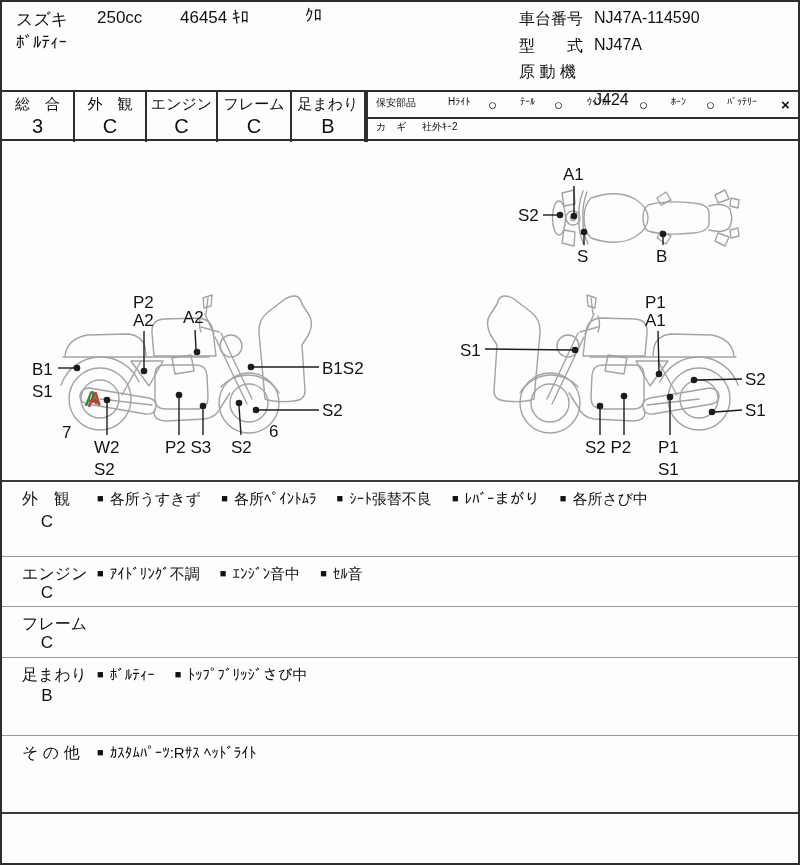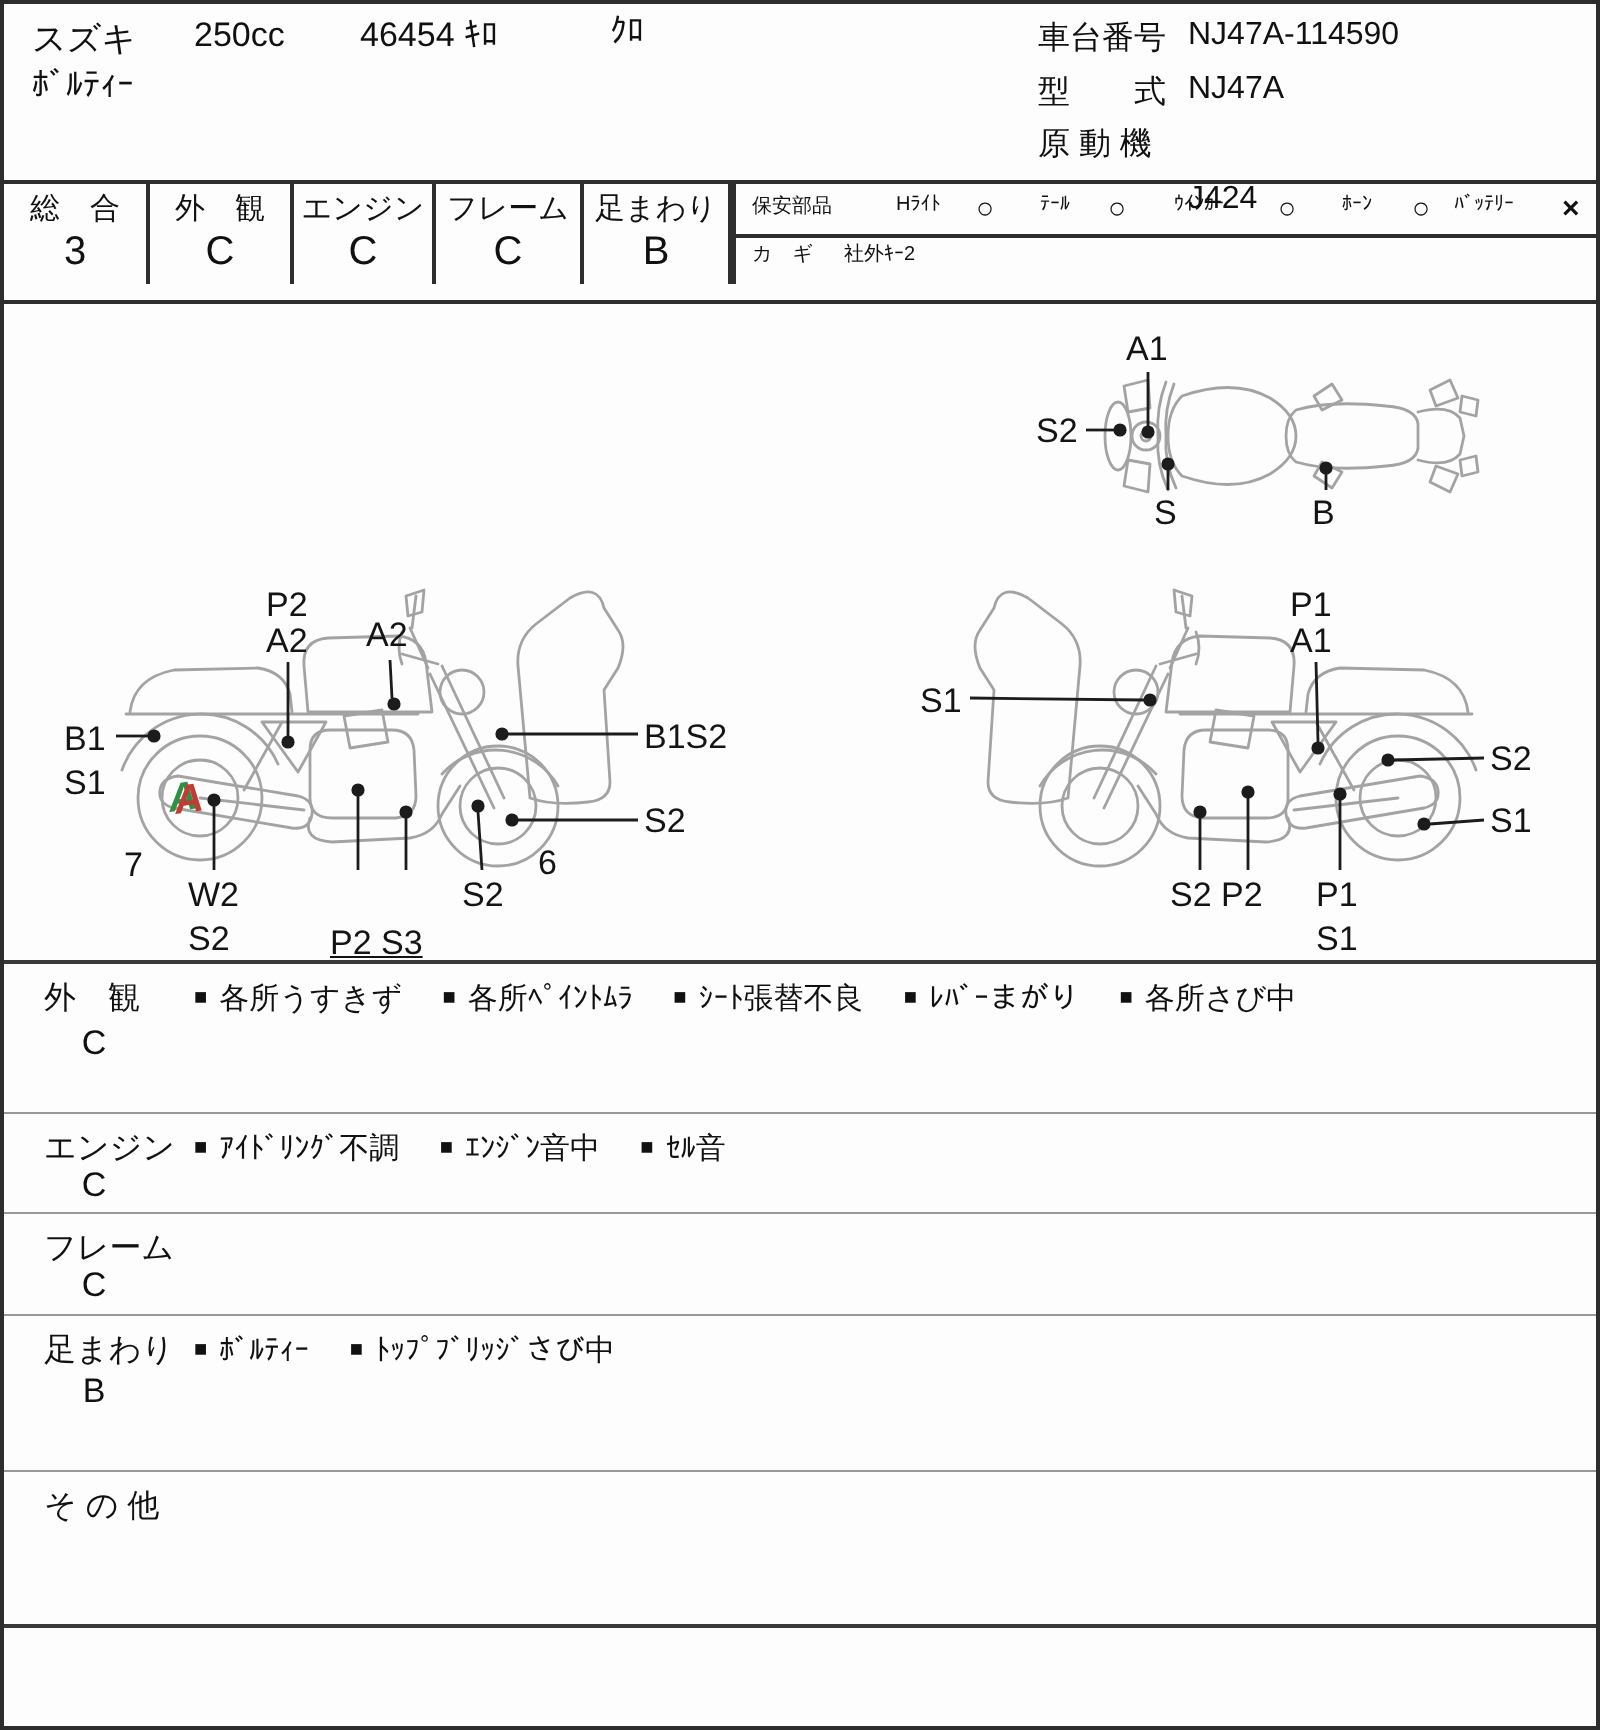--- a/index.html
+++ b/index.html
@@ -6,21 +6,21 @@
   .page {
     position:relative; width:800px; height:865px; background:#fdfdfd;
     border:2px solid #2e2e2e; box-sizing:border-box; overflow:hidden;
     font-family:"Liberation Sans","DejaVu Sans",sans-serif; color:#111;
   }
   .abs { position:absolute; white-space:nowrap; }
   .h-txt { font-size:16px; }
   .h-big { font-size:17px; }
 
   
-  .ratings { position:absolute; left:0; top:88px; width:796px; height:62px;
+  .ratings { position:absolute; left:0; top:88px; width:796px; height:51px;
              border-top:2px solid #2e2e2e; border-bottom:2px solid #2e2e2e; box-sizing:border-box; }
   .rcell { position:absolute; top:0; height:50px; border-right:2px solid #2e2e2e;
            display:flex; flex-direction:column; align-items:center; }
   .rcell .rl { font-size:15px; margin-top:3px; }
   .rcell .rv { font-size:20px; margin-top:1px; }
   .safety { position:absolute; left:364px; top:0; right:0; height:50px; }
   .safety-row1 { position:absolute; left:0; top:0; right:0; height:25px; border-bottom:2px solid #2e2e2e; }
   .safety-row2 { position:absolute; left:0; top:27px; right:0; height:23px; }
   .s-txt { position:absolute; font-size:10px; top:4px; }
   .s-status { position:absolute; font-size:15px; font-weight:bold; top:4px; }
@@ -218,21 +218,21 @@
     <span class="dlbl" style="left:654px; top:245px;">B</span>
 
     <span class="dlbl" style="left:131px; top:291px;">P2</span>
     <span class="dlbl" style="left:131px; top:309px;">A2</span>
     <span class="dlbl" style="left:181px; top:306px;">A2</span>
     <span class="dlbl" style="left:30px;  top:358px;">B1</span>
     <span class="dlbl" style="left:30px;  top:380px;">S1</span>
     <span class="dlbl" style="left:60px;  top:421px;">7</span>
     <span class="dlbl" style="left:92px;  top:436px;">W2</span>
     <span class="dlbl" style="left:92px;  top:458px;">S2</span>
-    <span class="dlbl" style="left:163px; top:460px;text-decoration:underline;">P2 S3</span>
+    <span class="dlbl" style="left:163px; top:436px;">P2 S3</span>
     <span class="dlbl" style="left:229px; top:436px;">S2</span>
     <span class="dlbl" style="left:267px; top:420px;">6</span>
     <span class="dlbl" style="left:320px; top:357px;">B1S2</span>
     <span class="dlbl" style="left:320px; top:399px;">S2</span>
 
     <span class="dlbl" style="left:458px; top:339px;">S1</span>
     <span class="dlbl" style="left:643px; top:291px;">P1</span>
     <span class="dlbl" style="left:643px; top:309px;">A1</span>
     <span class="dlbl" style="left:743px; top:368px;">S2</span>
     <span class="dlbl" style="left:743px; top:399px;">S1</span>
@@ -272,17 +272,20 @@
     <span class="c-label">足まわり</span>
     <span class="c-grade" style="top:28px;">B</span>
     <div class="c-items">
       <span class="c-item"><span class="bullet">■</span><span>ﾎﾞﾙﾃｨｰ</span></span>
       <span class="c-item"><span class="bullet">■</span><span>ﾄｯﾌﾟﾌﾞﾘｯｼﾞさび中</span></span>
     </div>
   </div>
 
   <div class="crow" style="top:733px; height:77px; border-top:1px solid #999;">
     <span class="c-label">そ の 他</span>
+    <div class="c-items">
+      <span class="c-item"><span class="bullet">■</span><span>ｶｽﾀﾑﾊﾟｰﾂ:Rｻｽ ﾍｯﾄﾞﾗｲﾄ</span></span>
+    </div>
   </div>
 
   <div class="crow" style="top:810px; height:51px; border-top:2px solid #3a3a3a;"></div>
 
 </div>
 
 </body></html>

